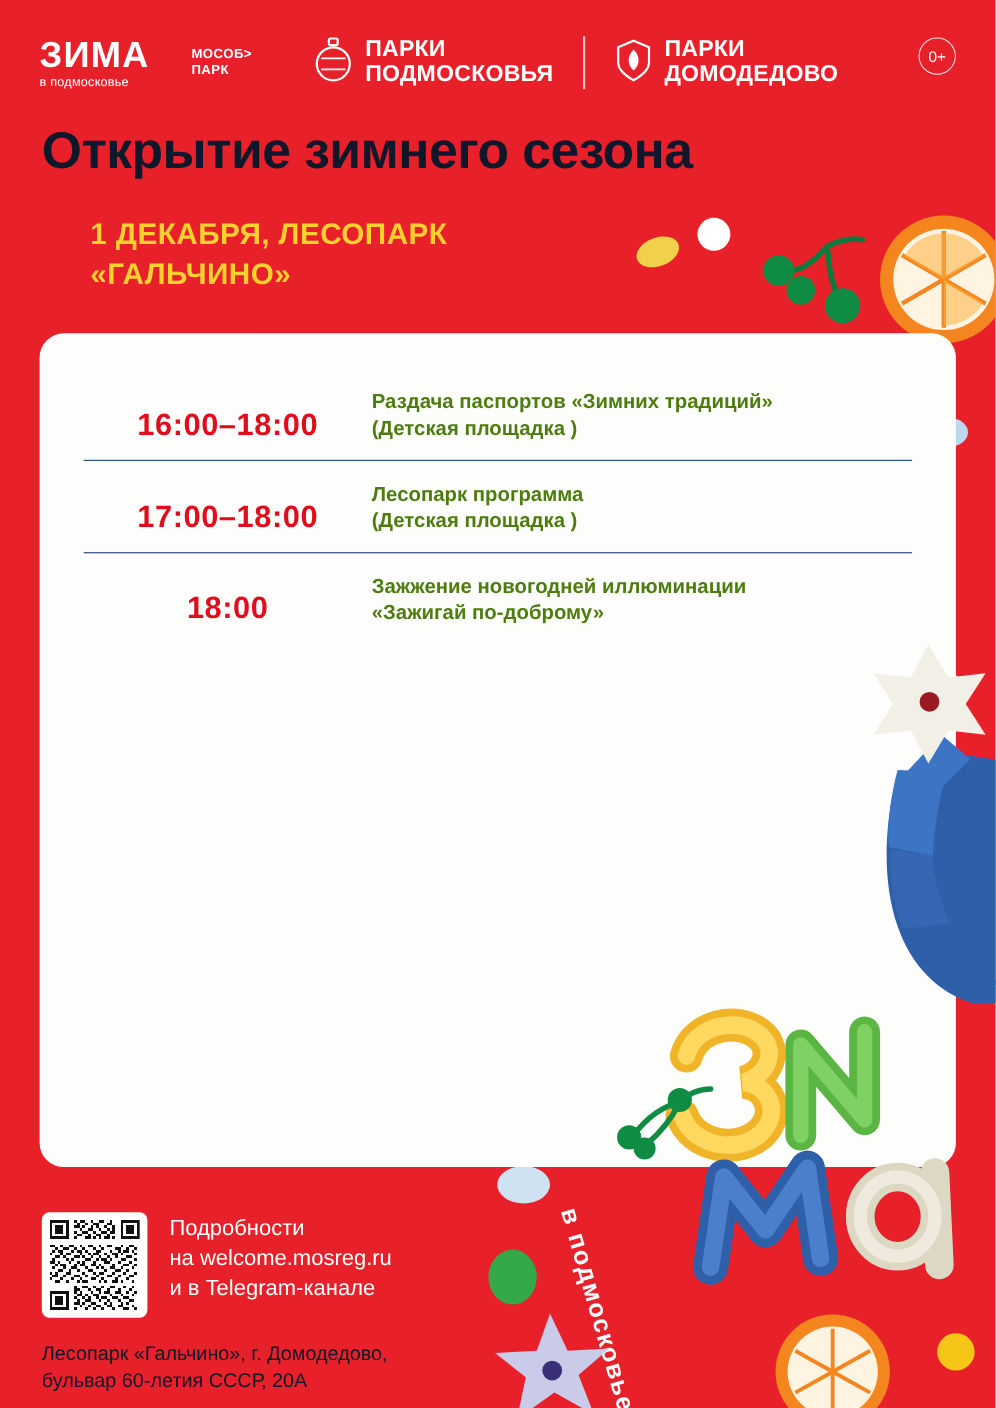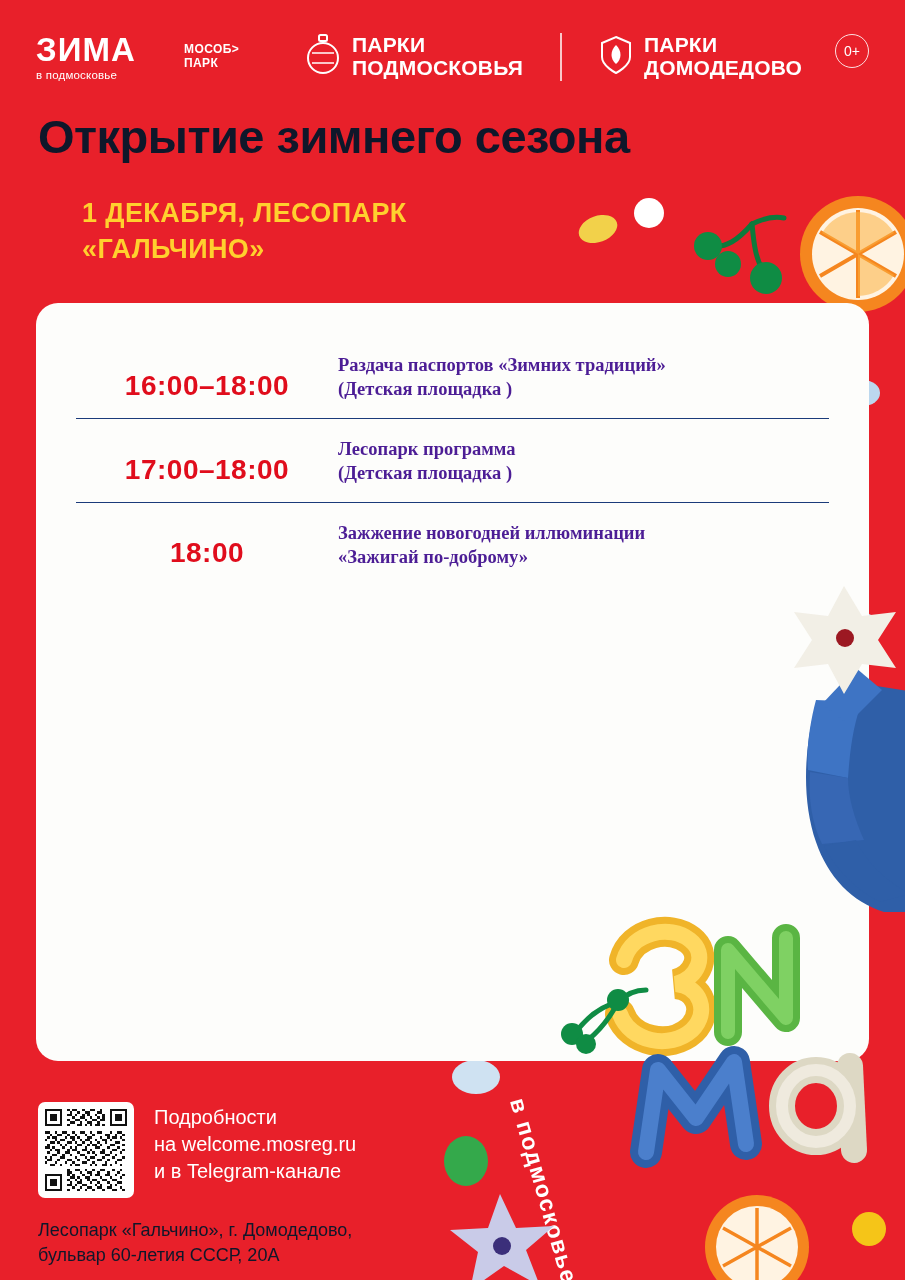--- a/index.html
+++ b/index.html
@@ -13,21 +13,21 @@
     position: relative;
   }
 
   
   .logo-bar {
     position: absolute;
     top: 26px; left: 36px; right: 36px;
     height: 62px;
     display: flex;
     align-items: center;
-    gap: 16px;
+    gap: 6px;
   }
   .logo-zima {
     display: flex;
     flex-direction: column;
     justify-content: center;
     width: 132px;
   }
   .logo-zima .big {
     font-size: 33px;
     font-weight: bold;
@@ -145,26 +145,25 @@
     width: 262px;
     flex: none;
     color: #e00d1c;
     font-size: 28px;
     font-weight: bold;
     text-align: center;
     letter-spacing: 0.5px;
     padding-top: 2px;
   }
   .row .desc {
-    color: #4c1d95;
+    color: #4d7c0f;
     font-size: 18.5px;
     font-weight: bold;
     line-height: 1.32;
     padding-top: 4px;
-    font-family: Liberation Serif, serif;
   }
 
   
   .footer-block {
     position: absolute;
     left: 38px;
     top: 1102px;
     display: flex;
     gap: 20px;
     align-items: flex-start;

